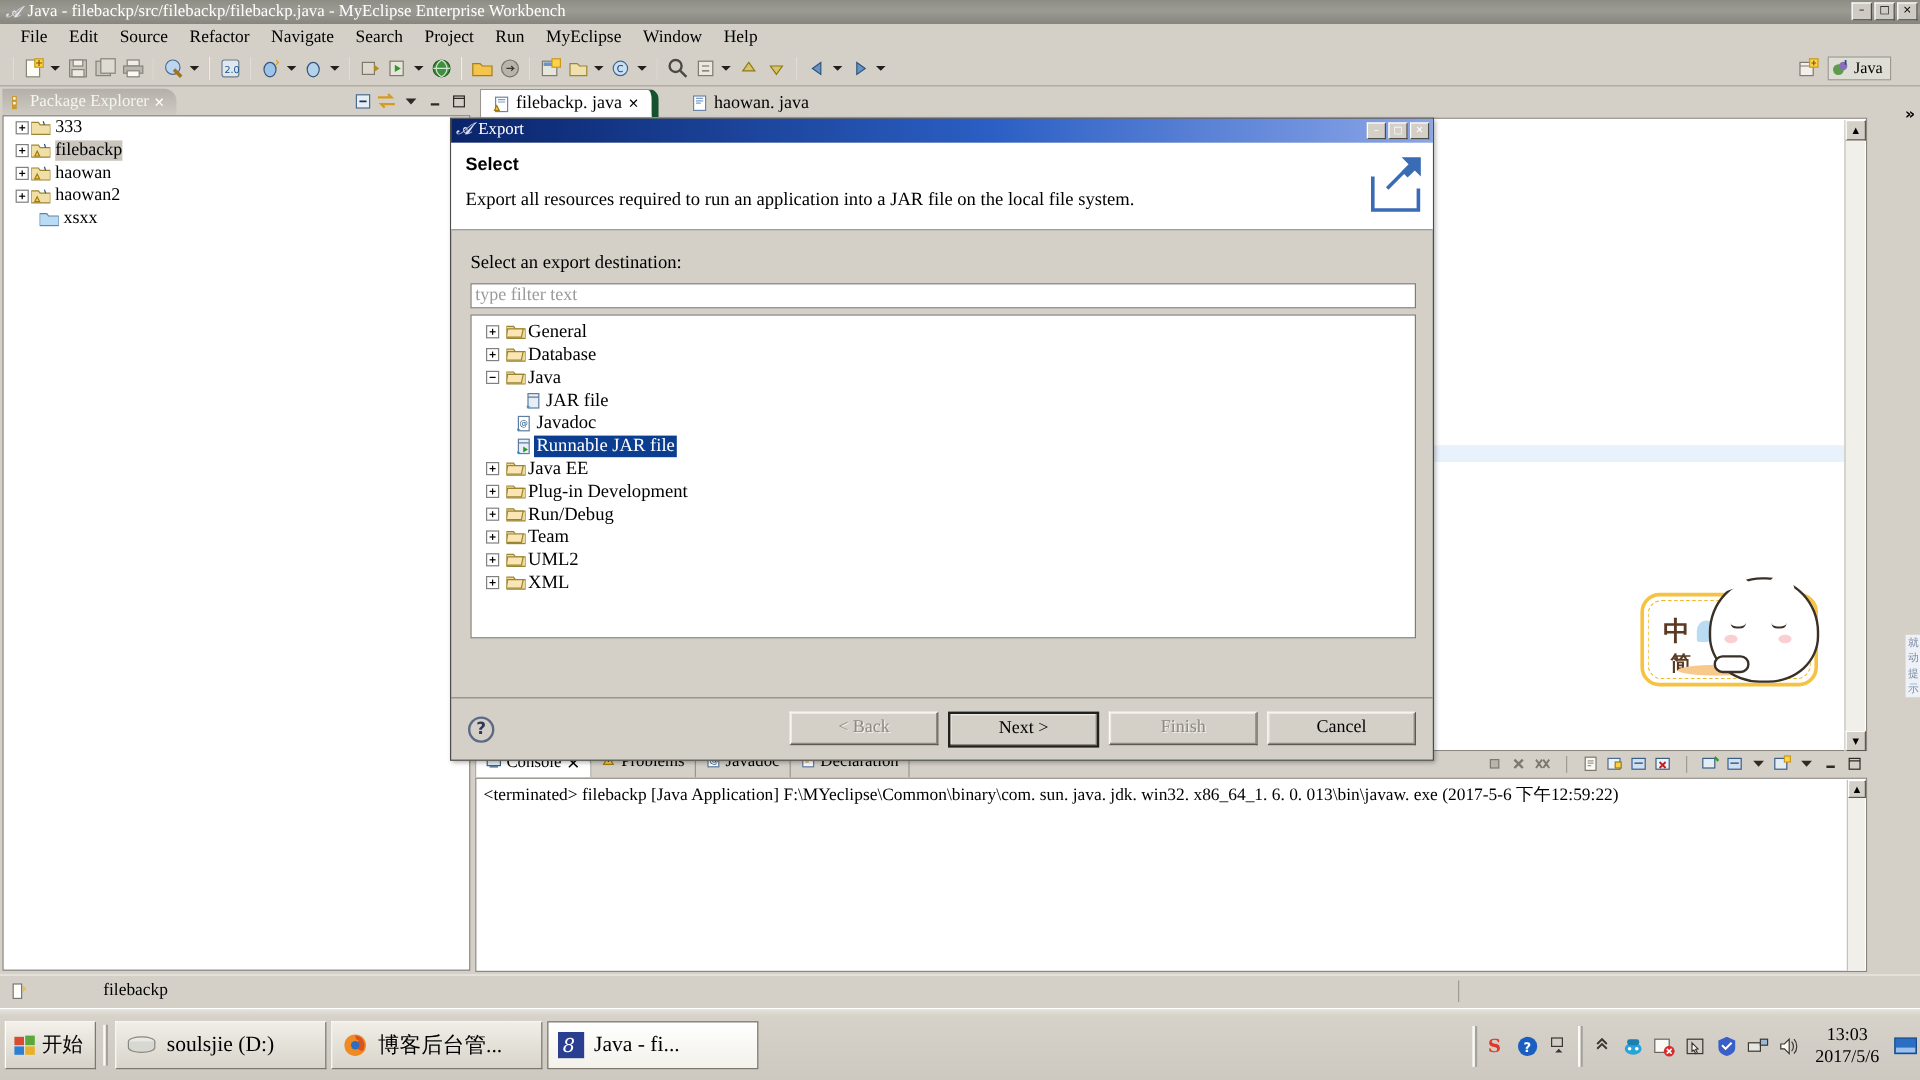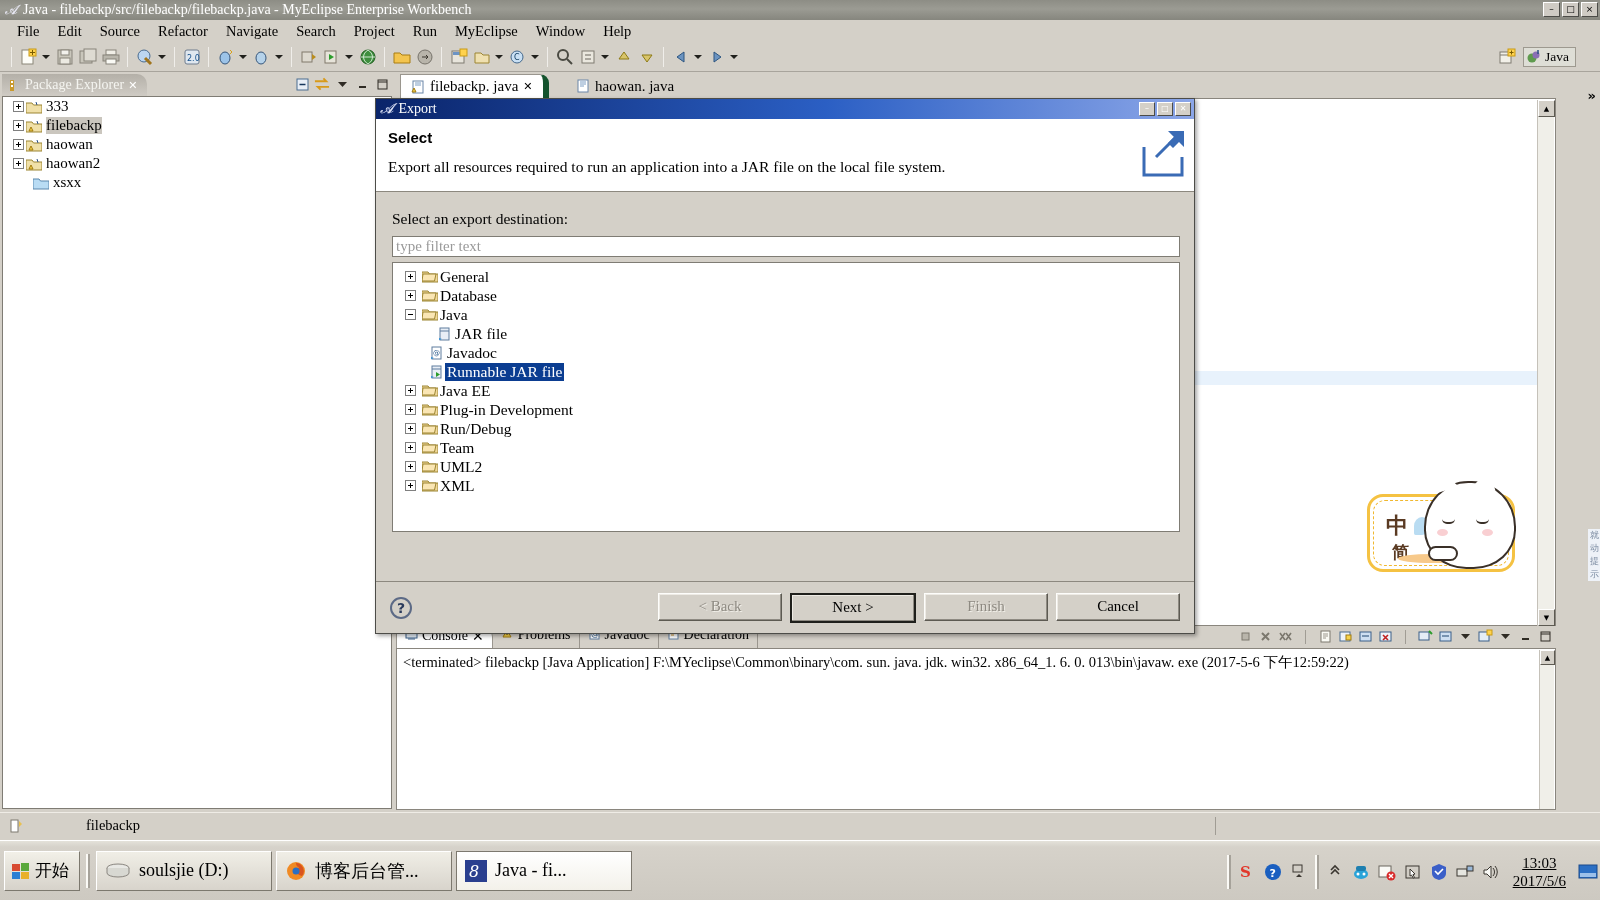--- a/index.html
+++ b/index.html
@@ -280,21 +280,21 @@
   .task-btn .tlab { font-family: "Liberation Serif", serif; font-size: 18px; }
   .tray {
     position: absolute; right: 2px; top: 10px; height: 42px;
     display: flex; align-items: center; gap: 6px;
   }
   .tray-sep { width: 3px; height: 34px;
               border-left: 2px solid #fbfaf6; border-right: 2px solid #a6a29a; }
   .tray-ico { width: 20px; height: 20px; display: inline-flex;
               align-items: center; justify-content: center; }
   .clock { text-align: center; font-size: 15px; line-height: 18px;
-           font-family: "Liberation Serif", serif; margin: 0 6px; text-decoration: underline; }
+           font-family: "Liberation Serif", serif; margin: 0 6px; }
 
   
   .dialog {
     position: absolute; left: 375px; top: 98px; width: 820px; height: 536px;
     background: #d4d0c8;
     border: 1px solid #4c4c48;
     box-shadow: 2px 2px 4px rgba(0,0,0,.35);
   }
   .dlg-title {
     height: 20px; background: linear-gradient(to right,#0a246a 0%,#2b5fc4 55%,#8ba6e8 100%);

